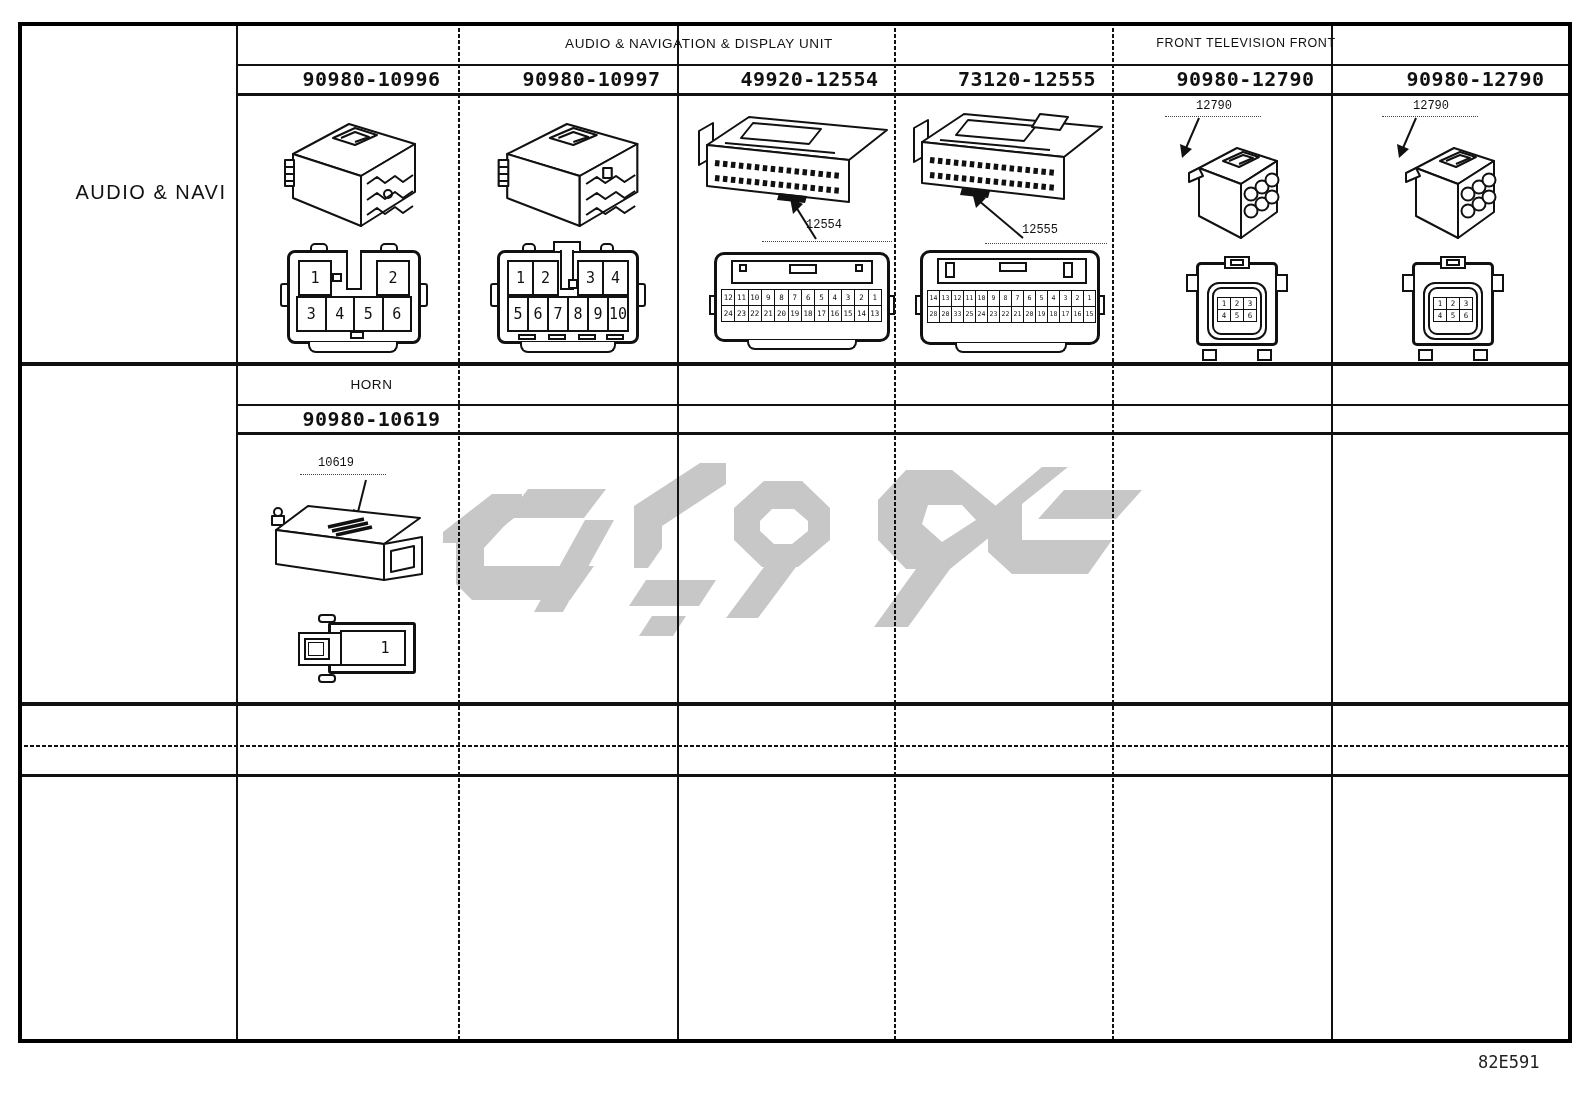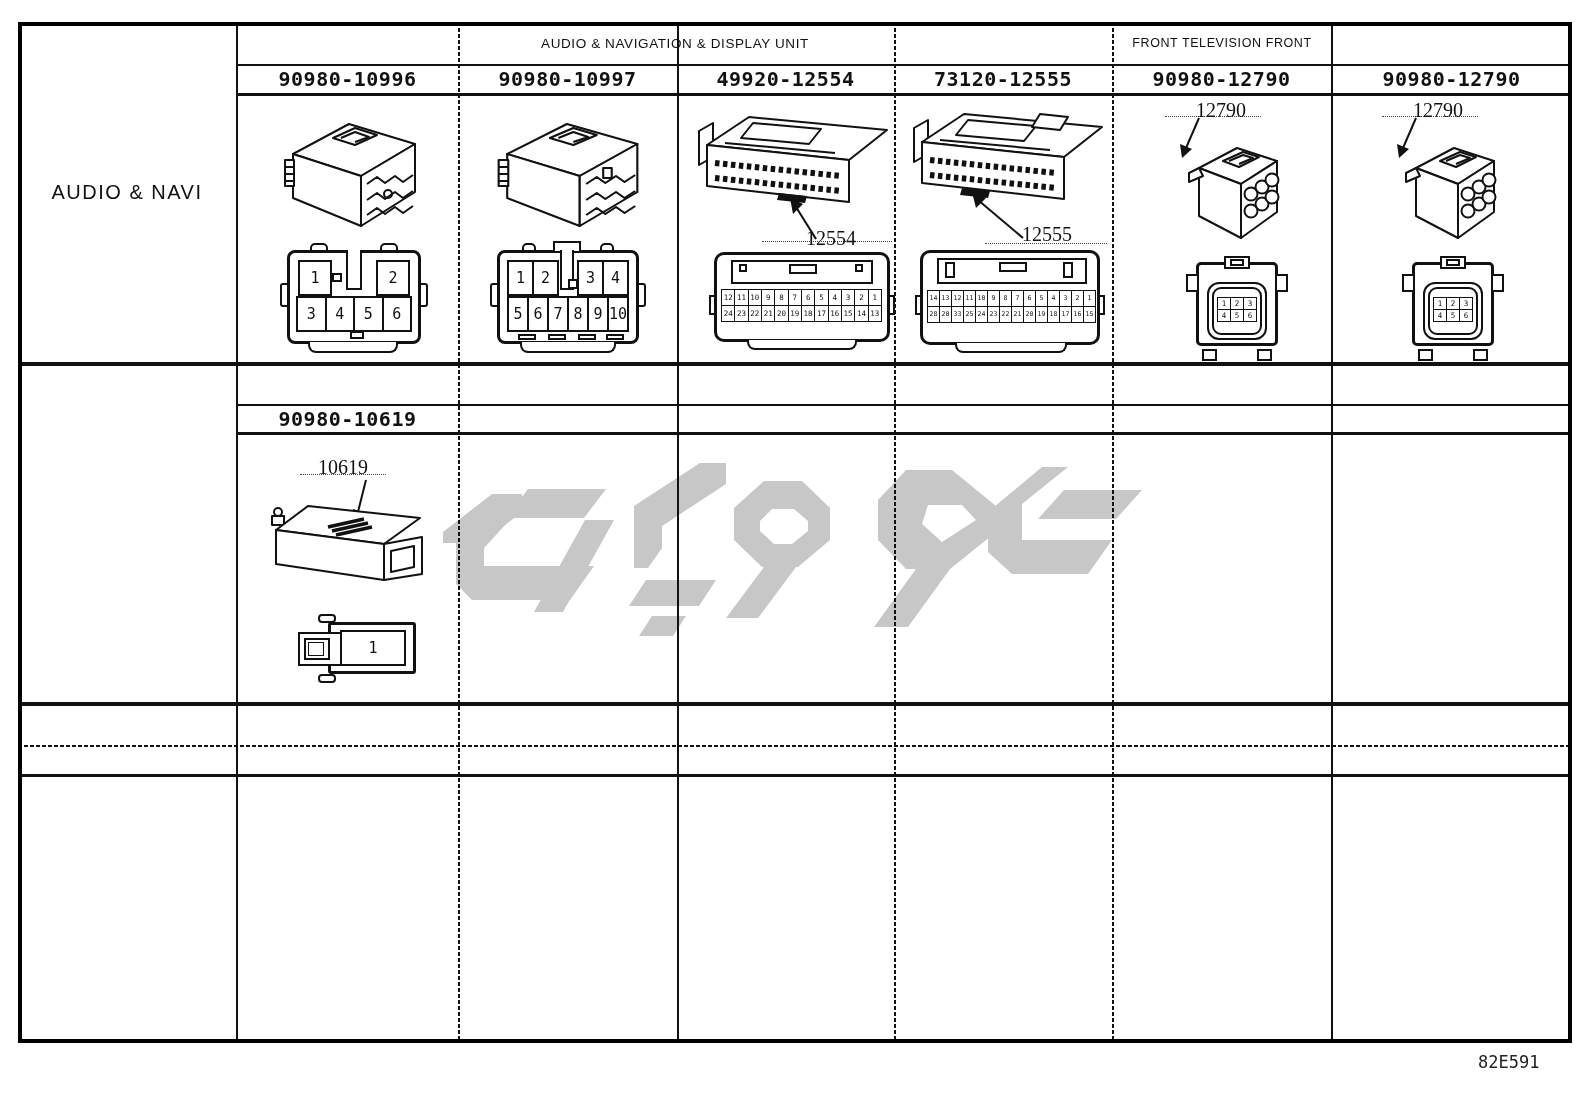--- a/index.html
+++ b/index.html
@@ -7,25 +7,25 @@
         font-family:"Liberation Sans",sans-serif;color:#111;}
   .abs{position:absolute;}
   
   .vline{position:absolute;top:22px;height:1021px;width:2px;background:#111;z-index:3;}
   .vline.dot{background:repeating-linear-gradient(to bottom,#111 0 4px,rgba(255,255,255,0) 4px 6px);width:1.5px;}
   .hline{position:absolute;background:#111;z-index:3;}
   .hline.dot{background:repeating-linear-gradient(to right,#111 0 4px,rgba(255,255,255,0) 4px 6px);}
   .tborder{position:absolute;left:18px;top:22px;width:1554px;height:1021px;border:4px solid #000;
            box-sizing:border-box;z-index:4;pointer-events:none;}
   
-  .cellc{display:flex;align-items:center;justify-content:center;text-align:center;z-index:5;}
+  .cellc{display:flex;align-items:center;justify-content:center;text-align:center;z-index:5;padding-left:24px;}
   .hdr{font-size:13.5px;letter-spacing:0.6px;}
   .pnum{font-family:"DejaVu Sans Mono",monospace;font-weight:700;font-size:20px;letter-spacing:0.5px;}
   .rowlab{font-size:20px;letter-spacing:1.5px;}
-  .callout{font-family:Liberation Serif, serif;font-size:20px;z-index:6;}
+  .callout{font-family:Liberation Mono, monospace;font-size:12px;z-index:6;}
   .dotun{border-bottom:1.5px dotted #444;height:1px;z-index:6;}
   .code{font-family:"DejaVu Sans Mono",monospace;font-size:17px;color:#222;}
   
   .pf{position:absolute;background:#fff;border:3px solid #111;border-radius:8px;box-sizing:border-box;z-index:5;}
   .pf .b2{position:absolute;border:2px solid #111;background:#fff;box-sizing:border-box;}
   .pcellbox{position:absolute;display:flex;}
   .pcell{flex:1;border:2px solid #111;margin-left:-2px;text-align:center;background:#fff;
          font-family:"DejaVu Sans Mono",monospace;font-size:15px;line-height:32px;height:36px;
          box-sizing:border-box;overflow:hidden;}
   .pcell:first-child{margin-left:0;}
@@ -83,20 +83,21 @@
 
   <div class="abs cellc pnum" style="left:237px;top:65px;width:221px;height:28px;">90980-10996</div>
   <div class="abs cellc pnum" style="left:458px;top:65px;width:219px;height:28px;">90980-10997</div>
   <div class="abs cellc pnum" style="left:677px;top:65px;width:217px;height:28px;">49920-12554</div>
   <div class="abs cellc pnum" style="left:894px;top:65px;width:218px;height:28px;">73120-12555</div>
   <div class="abs cellc pnum" style="left:1112px;top:65px;width:219px;height:28px;">90980-12790</div>
   <div class="abs cellc pnum" style="left:1331px;top:65px;width:241px;height:28px;">90980-12790</div>
 
   <div class="abs cellc rowlab" style="left:18px;top:22px;width:218px;height:341px;">AUDIO &amp; NAVI</div>
 
+  <div class="abs cellc hdr" style="left:237px;top:364px;width:221px;height:41px;">HORN</div>
   <div class="abs cellc pnum" style="left:237px;top:405px;width:221px;height:27px;">90980-10619</div>
 
   <svg class="abs" style="left:275px;top:108px;" width="150" height="125" viewBox="0 0 150 125">
     <g fill="#fff" stroke="#111" stroke-width="2" stroke-linejoin="round">
       <polygon points="18,46 74,16 140,36 86,68"></polygon>
       <polygon points="18,46 18,90 86,118 86,68"></polygon>
       <polygon points="86,68 140,36 140,84 86,118"></polygon>
       <polygon points="58,30 80,20 102,27 80,37"></polygon>
       <polyline fill="none" points="66,30 80,24 94,29 80,34"></polyline>
       <rect x="10" y="52" width="9" height="26"></rect>
@@ -188,21 +189,21 @@
       <polygon points="58,20 126,26 114,41 46,35"></polygon>
       <polyline fill="none" points="30,40 140,50"></polyline>
       <path fill="none" stroke-width="6" stroke-dasharray="4.5,3.5" d="M20,60 L146,73"></path>
       <path fill="none" stroke-width="6" stroke-dasharray="4.5,3.5" d="M20,75 L146,88"></path>
       <polygon points="84,90 112,93 110,100 82,97" fill="#111" stroke="none"></polygon>
       <line x1="121" y1="136" x2="101" y2="104"></line>
       <polygon points="95,95 108,101 98,111" fill="#111" stroke="none"></polygon>
     </g>
   </svg>
   <div class="abs dotun" style="left:762px;top:240px;width:130px;"></div>
-  <div class="abs callout" style="left:806px;top:227px;">12554</div>
+  <div class="abs callout" style="left:806px;top:218px;">12554</div>
   <div class="pf" style="left:714px;top:252px;width:176px;height:90px;border-radius:10px;">
     <div class="b2" style="left:-8px;top:40px;width:7px;height:20px;"></div>
     <div class="b2" style="right:-8px;top:40px;width:7px;height:20px;"></div>
     <div class="b2" style="left:14px;top:5px;width:142px;height:24px;"></div>
     <div class="b2" style="left:72px;top:9px;width:28px;height:10px;"></div>
     <div class="b2" style="left:22px;top:9px;width:8px;height:8px;"></div>
     <div class="b2" style="right:24px;top:9px;width:8px;height:8px;"></div>
     <div class="pcellbox dense" style="left:5px;top:34px;width:160px;">
 
     <div class="pcell">12</div>

